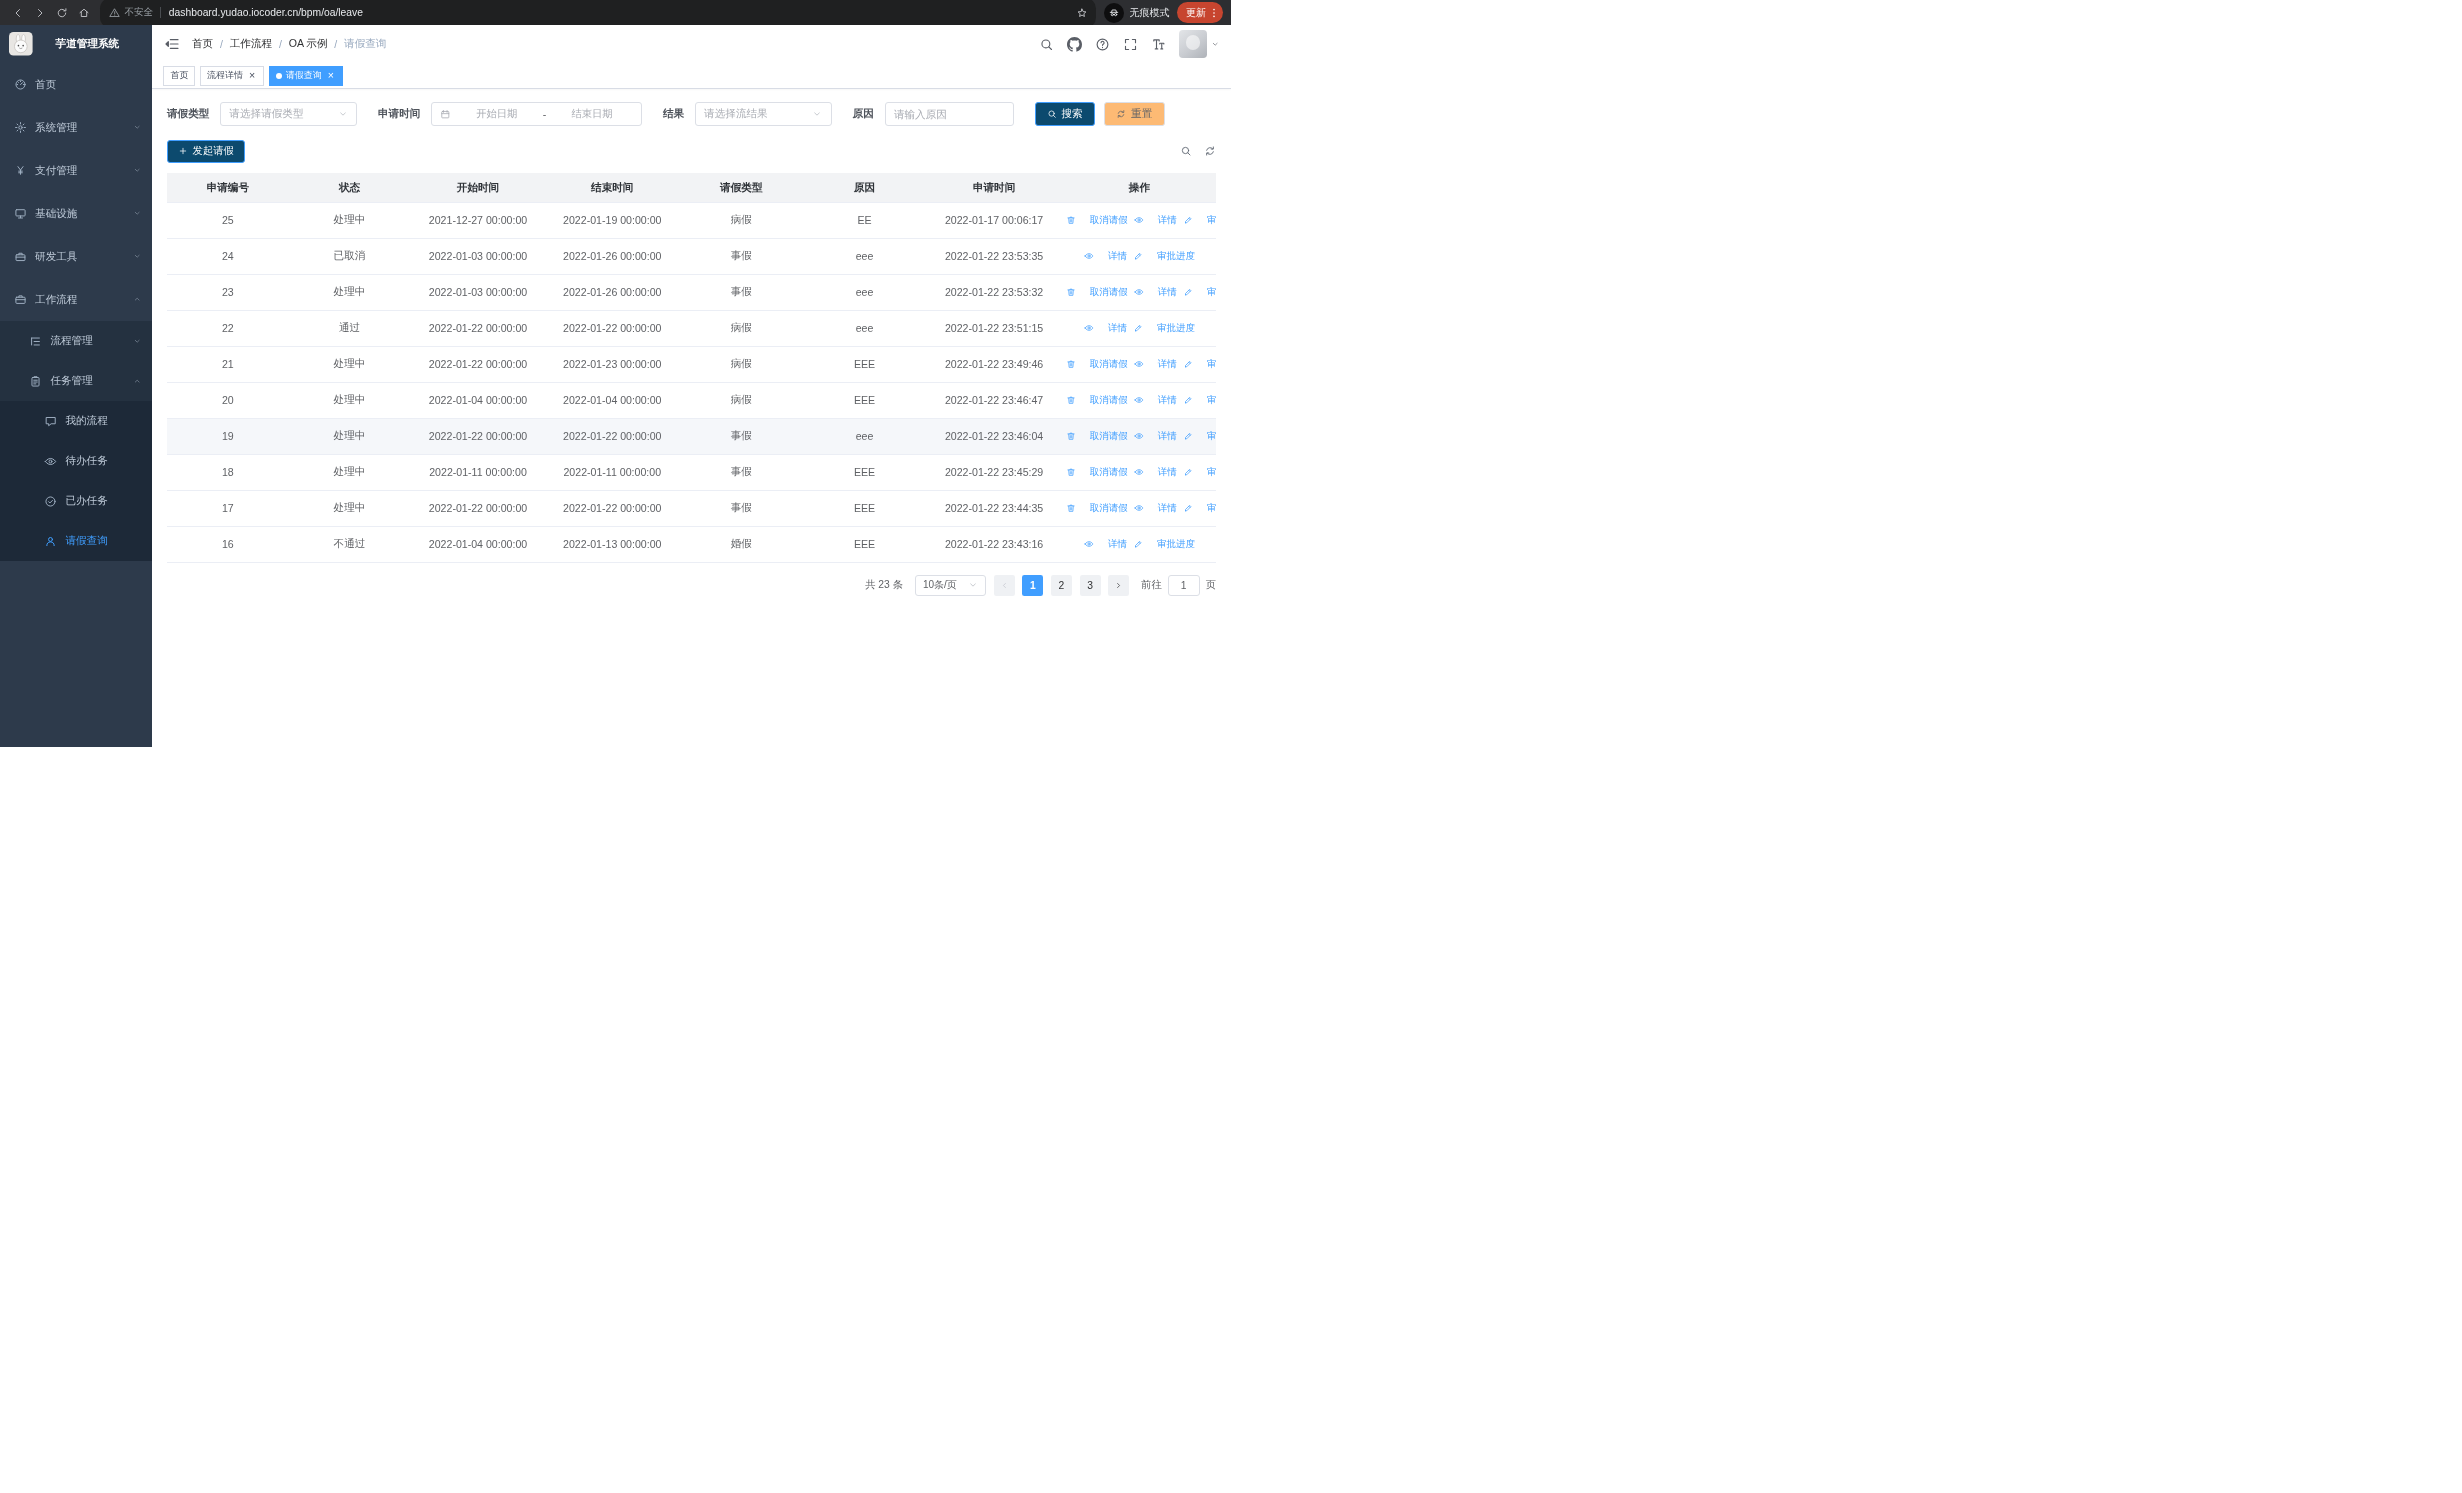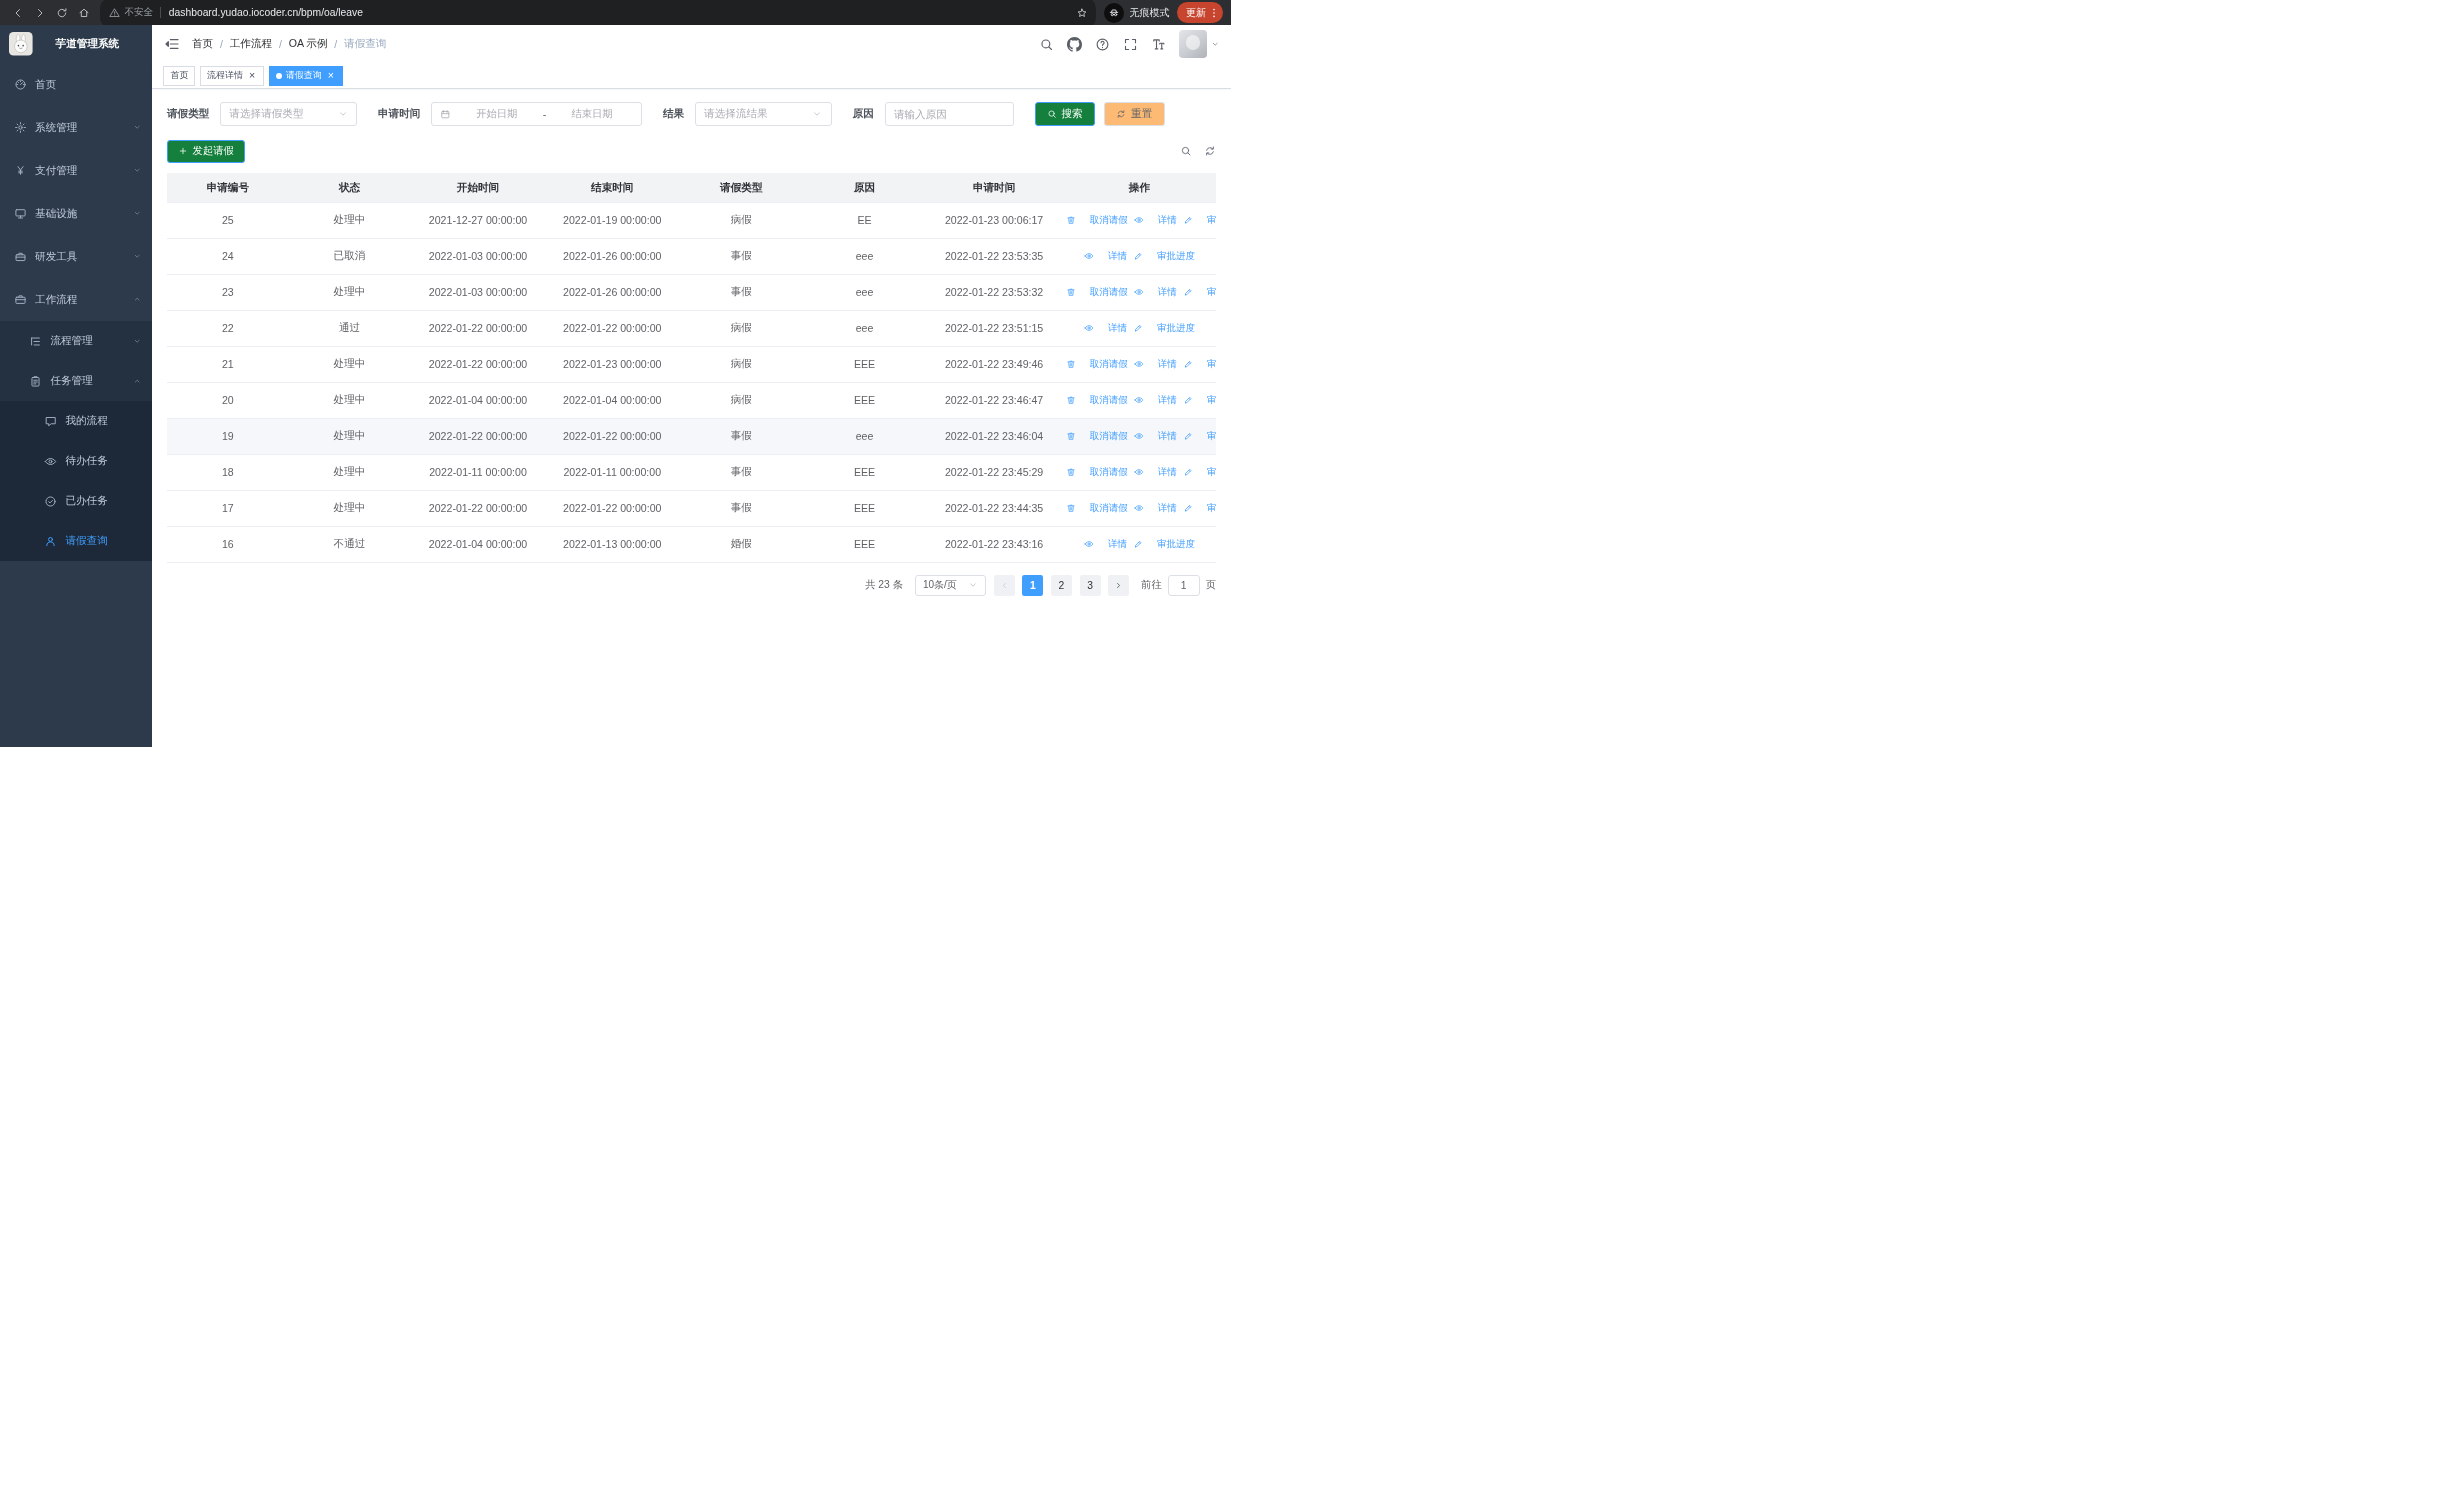--- a/index.html
+++ b/index.html
@@ -73,21 +73,21 @@
 .sel-chevron{width:10px;height:10px;margin-left:auto;color:#b4b8bf}
 .daterange{width:211px;gap:5.3px}
 .daterange .cal{width:10.6px;height:10.6px;color:#a8abb2}
 .drtext{flex:1;text-align:center;font-size:10.3px}
 .drsep{color:#606266}
 input.ctrl{color:#606266;outline:none;font-family:inherit}
 input.ctrl::placeholder{color:#a8abb2}
 .inp{width:129px}
 .btn{height:24px;border:0.8px solid #dcdfe6;border-radius:3px;background:#fdba74;color:#606266;display:inline-flex;align-items:center;gap:4.6px;padding:0 11.4px;font-size:10.6px;cursor:pointer;font-family:inherit}
 .btn [data-icon]{width:10px;height:10px}
-.btn.primary{background:#15803d;border-color:#409eff;color:#fff}
+.btn.primary{background:#0c4a6e;border-color:#409eff;color:#fff}
 .btn + .btn{margin-left:9px}
 
 .toolbar-row{margin-top:13.7px;display:flex;align-items:center}
 .btn.sm{height:23px;padding:0 10px;font-size:10.3px}
 .util{margin-left:auto;display:flex;align-items:center;gap:12px;color:#5f6672}
 .util [data-icon]{width:12px;height:12px;cursor:pointer}
 
 
 .tbl{width:100%;border-collapse:collapse;margin-top:10.6px;table-layout:fixed}
 .tbl th{height:29px;background:#f2f3f5;color:#2f3338;font-weight:700;font-size:10.6px;text-align:center;border-bottom:0.8px solid #ebeef5;white-space:nowrap}
@@ -548,21 +548,21 @@
             </tr>
           </thead>
         <tbody id="tbody">
             <tr>
               <td>25</td>
               <td>处理中</td>
               <td>2021-12-27 00:00:00</td>
               <td>2022-01-19 00:00:00</td>
               <td>病假</td>
               <td>EE</td>
-              <td>2022-01-23 00:06:17</td>
+              <td>2022-01-17 00:06:17</td>
               <td class="ops"><span class="act">
                   <span class="act-ic" data-icon="trash">
                     <svg xmlns="http://www.w3.org/2000/svg" viewBox="0 0 24 24" fill="none" stroke="currentColor" stroke-width="1.8" stroke-linecap="round" stroke-linejoin="round">
                       <path d="M4.5 7h15"></path>
                       <path d="M9.5 7V5.2h5V7"></path>
                       <path d="m6.5 7.6 1 12.4h9l1-12.4"></path>
                       <path d="M10.3 11v5.6M13.7 11v5.6"></path>
                     </svg>
                   </span>
                   <span>取消请假</span>

